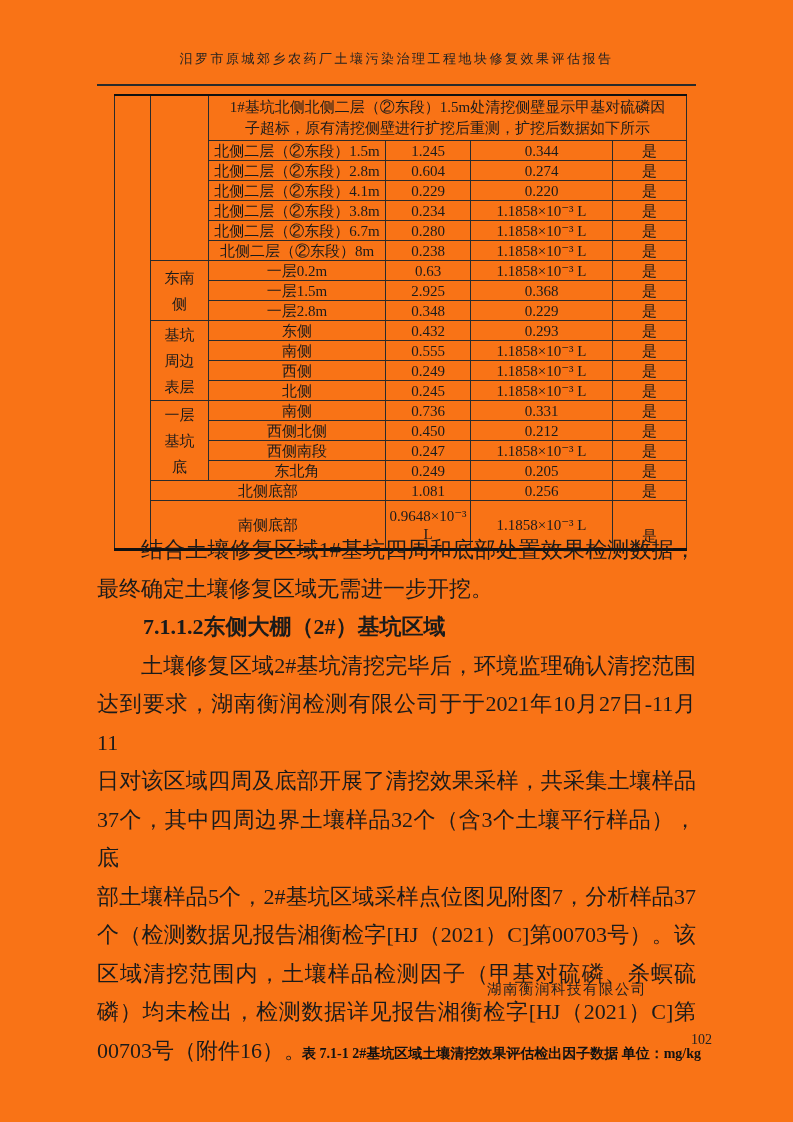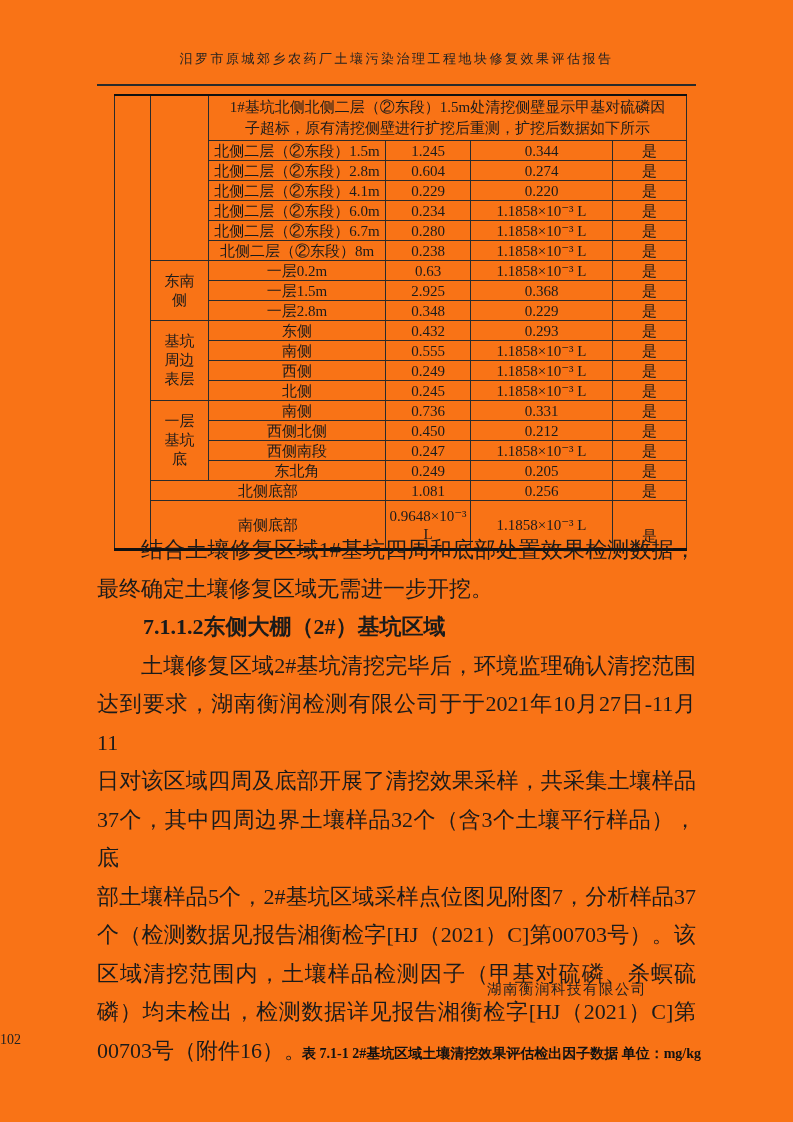--- a/index.html
+++ b/index.html
@@ -35,21 +35,21 @@
   table.doc-table { border: 1px solid #2b2b2b; border-top: 2.5px solid #111; border-bottom: 3px solid #111; }
   .doc-table td {
     border: 1px solid #2b2b2b;
     text-align: center;
     vertical-align: middle;
     padding: 0 2px;
     height: 19px;
     line-height: 18px;
     overflow: hidden;
   }
-  .doc-table td.c1 { padding: 0 11px; word-break: break-all; line-height: 19px; margin-left: 32px; }
+  .doc-table td.c1 { padding: 0 11px; word-break: break-all; line-height: 26px; margin-left: 32px; }
   .doc-table td.note { height: 44px; line-height: 21px; padding: 0 16px; }
   .doc-table td.num { font-variant-numeric: tabular-nums; }
   .doc-table tr.tall td { height: 44px; }
   .doc-table td.vbottom { vertical-align: bottom; padding-bottom: 3px; }
   
   .body-text {
     position: absolute; left: 97px; top: 531px; width: 599px;
     font-size: 22px;
     line-height: 38.5px;
   }
@@ -61,22 +61,22 @@
   .table-caption {
     position: absolute; top: 1005px; left: 11px; width: 690px;
     text-align: right;
     font-size: 14px; font-weight: bold;
     color: #111;
     margin-top: 40px;
   }
   
   .footer-page {
     position: absolute; top: 1032px; left: 0; width: 700px;
-    text-align: left;
-    font-size: 14px; color: #222;
+    text-align: right;
+    font-size: 14px; color: #222; padding-left: 12px;
   }
   .footer-company {
     position: absolute; top: 980px; right: 146px;
     font-size: 14.5px; letter-spacing: 1.5px;
     color: #222;
   }
 </style>
 </head>
 <body>
 
@@ -112,21 +112,21 @@
           <td class="c4 num">0.274</td>
           <td class="c5">是</td>
         </tr>
         <tr>
           <td class="c2">北侧二层（②东段）4.1m</td>
           <td class="c3 num">0.229</td>
           <td class="c4 num">0.220</td>
           <td class="c5">是</td>
         </tr>
         <tr>
-          <td class="c2">北侧二层（②东段）6.0m</td>
+          <td class="c2">北侧二层（②东段）3.8m</td>
           <td class="c3 num">0.234</td>
           <td class="c4 num">1.1858×10⁻³ L</td>
           <td class="c5">是</td>
         </tr>
         <tr>
           <td class="c2">北侧二层（②东段）6.7m</td>
           <td class="c3 num">0.280</td>
           <td class="c4 num">1.1858×10⁻³ L</td>
           <td class="c5">是</td>
         </tr>

